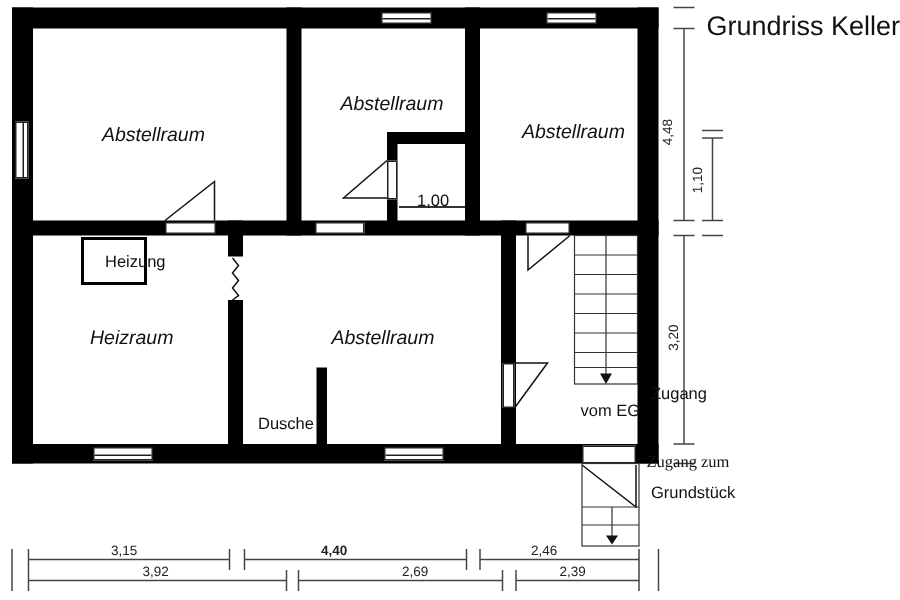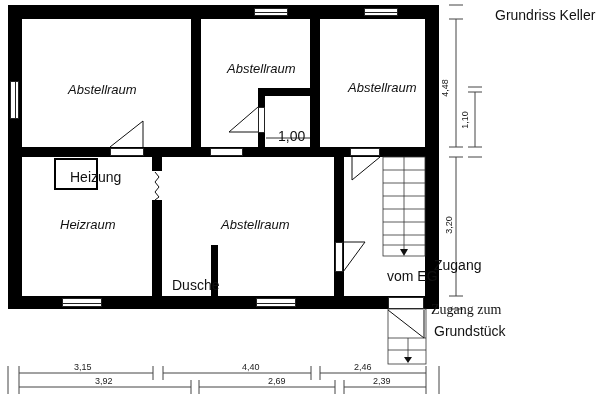--- a/index.html
+++ b/index.html
@@ -6,21 +6,21 @@
     body { width: 600px; height: 400px; position: relative; overflow: hidden;
       font-family: "Liberation Sans", sans-serif; color: #111; }
     .abs { position: absolute; }
     .wall { position: absolute; background: #000; }
     .win { position: absolute; background: #fff; border: 1px solid #222; box-sizing: border-box; }
     .win.h::after { content: ""; position: absolute; left: 0; right: 0; top: 50%; border-top: 1px solid #222; }
     .win.v::after { content: ""; position: absolute; top: 0; bottom: 0; left: 50%; border-left: 1px solid #222; }
     .door { position: absolute; background: #fff; border: 1px solid #222; box-sizing: border-box; }
     .label { position: absolute; white-space: nowrap; color: #111; }
     .room { font-size: 13px; font-style: italic; }
-    .small { font-size: 14px; }
+    .small { font-size: 11px; }
     .dim { font-size: 9px; color: #222; }
     svg.overlay { position: absolute; left: 0; top: 0; }
   </style>
 </head>
 <body>
 
 <div>
 
   <div class="wall" style="left:8px;top:5px;width:431px;height:14px;"></div>
   <div class="wall" style="left:8px;top:5px;width:14px;height:304px;"></div>
@@ -142,26 +142,26 @@
   <div class="label room" style="left:221px;top:217px;">Abstellraum</div>
 
   <div class="label small" style="left:58px;top:169px;padding-left:12px;">Heizung</div>
   <div class="label small" style="left:172px;top:277px;">Dusche</div>
   <div class="label small" style="left:278px;top:128px;">1,00</div>
   <div class="label small" style="left:386px;top:257px;margin-left:48px;">Zugang</div>
   <div class="label small" style="left:387px;top:268px;">vom EG</div>
   <div class="label small" style="left:431px;top:302px;font-family:Liberation Serif, serif;">Zugang zum</div>
   <div class="label small" style="left:434px;top:323px;">Grundstück</div>
 
-  <div class="label" style="left:471px;top:7px;font-size:14px;margin-left:24px;">Grundriss Keller</div>
+  <div class="label" style="left:471px;top:7px;font-size:18px;">Grundriss Keller</div>
 
   <div class="label dim" style="left:436px;top:83px;transform:rotate(-90deg);">4,48</div>
   <div class="label dim" style="left:456px;top:115px;transform:rotate(-90deg);">1,10</div>
   <div class="label dim" style="left:440px;top:220px;transform:rotate(-90deg);">3,20</div>
 
   <div class="label dim" style="left:74px;top:362px;">3,15</div>
-  <div class="label dim" style="left:242px;top:362px;">4,40</div>
+  <div class="label dim" style="left:214px;top:362px;font-weight:bold;">4,40</div>
   <div class="label dim" style="left:354px;top:362px;">2,46</div>
   <div class="label dim" style="left:95px;top:376px;">3,92</div>
   <div class="label dim" style="left:268px;top:376px;">2,69</div>
   <div class="label dim" style="left:373px;top:376px;">2,39</div>
 
 </div>
 
 </body></html>

